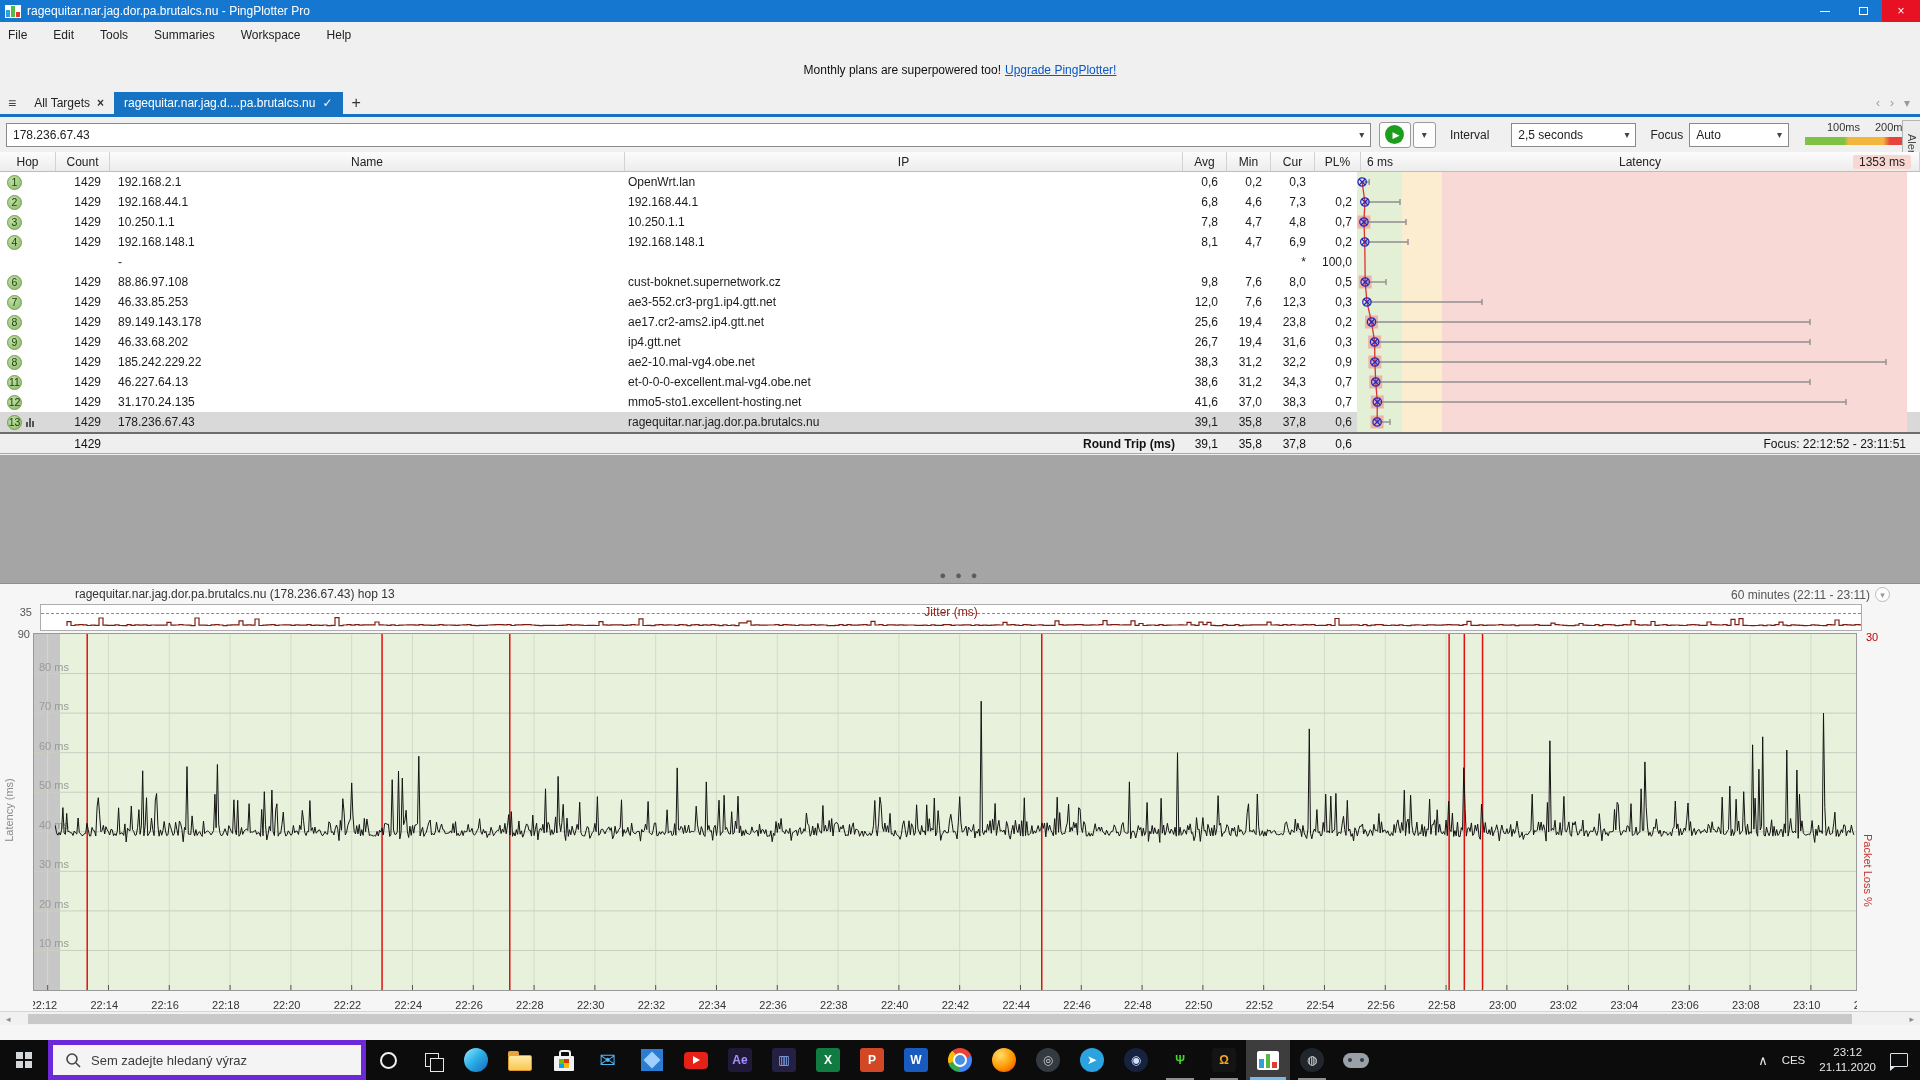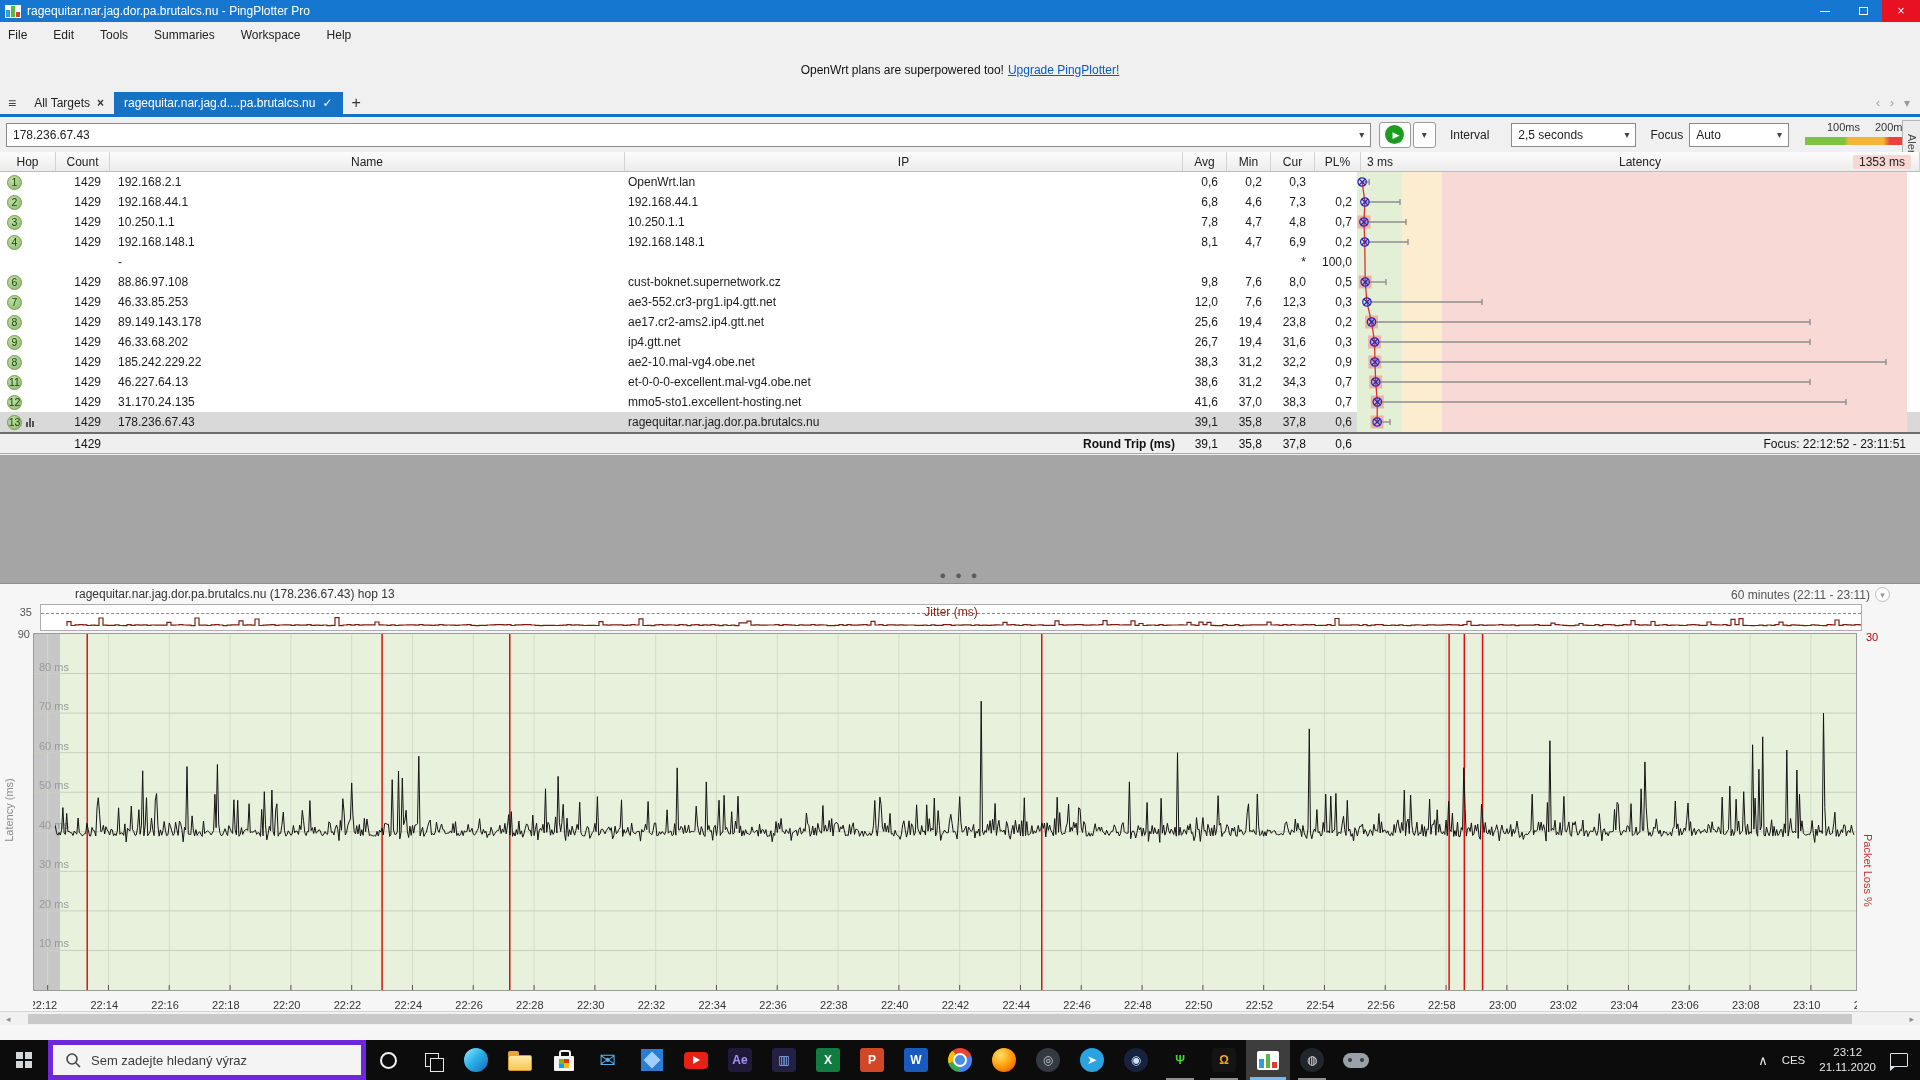--- a/index.html
+++ b/index.html
@@ -149,21 +149,21 @@
 <div id="menubar">
   <span>File</span>
   <span>Edit</span>
   <span>Tools</span>
   <span>Summaries</span>
   <span>Workspace</span>
   <span>Help</span>
 </div>
 
 <div id="promo-row">
-  <span>OpenWrt plans are superpowered too!</span>
+  <span>Monthly plans are superpowered too!</span>
   <a>Upgrade PingPlotter!</a>
 </div>
 
 <div id="tabbar">
   <span class="hamb">≡</span>
   <div class="tab">
     <span>All Targets</span>
     <span class="x">×</span>
   </div>
   <div class="tab active">
@@ -208,21 +208,21 @@
 <div id="table-header" class="tgrid">
   <div>Hop</div>
   <div>Count</div>
   <div>Name</div>
   <div>IP</div>
   <div>Avg</div>
   <div>Min</div>
   <div>Cur</div>
   <div>PL%</div>
   <div id="lat-header">
-    <span class="zero">3 ms</span>
+    <span class="zero">6 ms</span>
     <span>Latency</span>
     <span class="maxms">1353 ms</span>
   </div>
 </div>
 
 <div id="table-body">
     <div class="tgrid trow">
       <div class="c-hop">
         <span class="hopc">1</span>
       </div>

